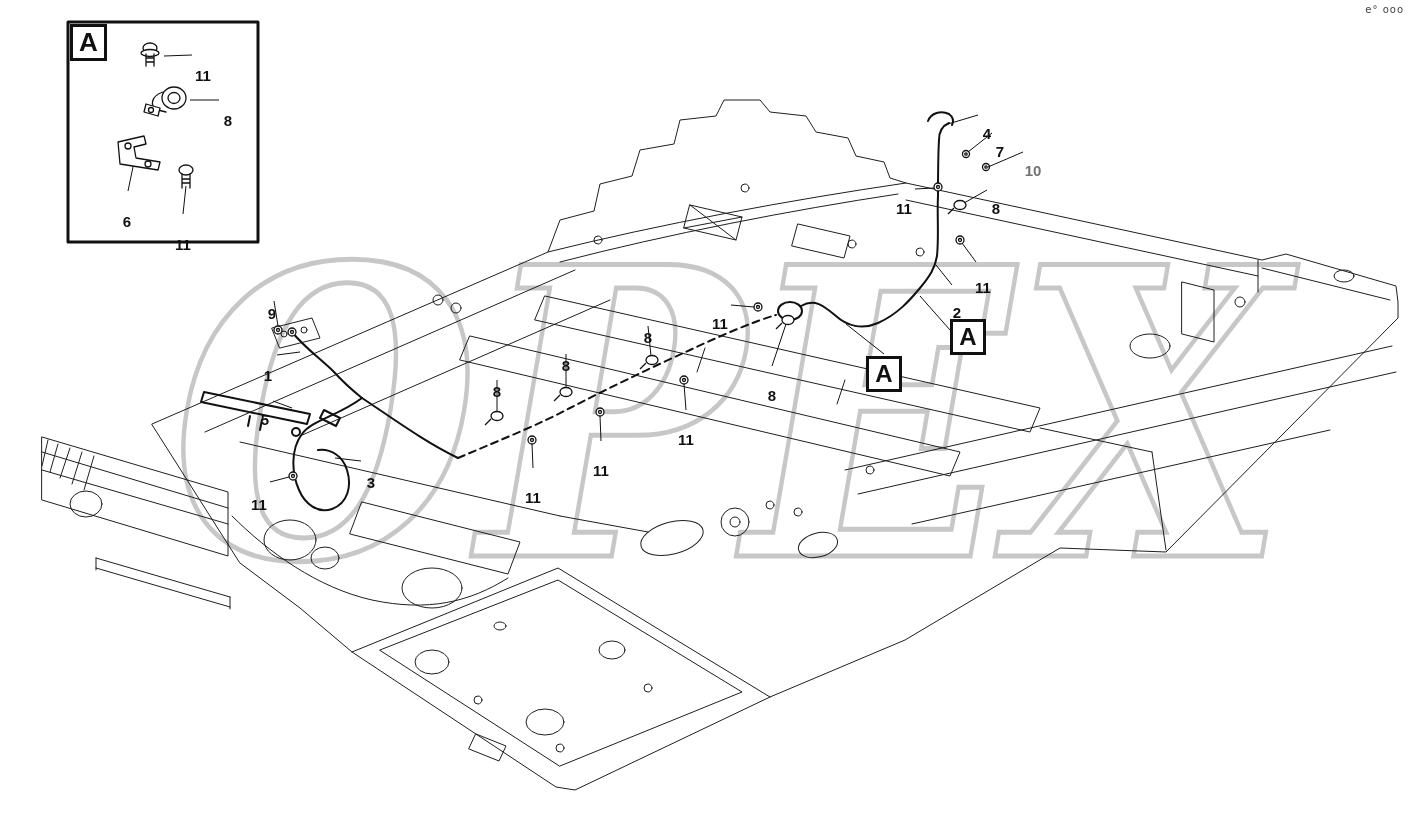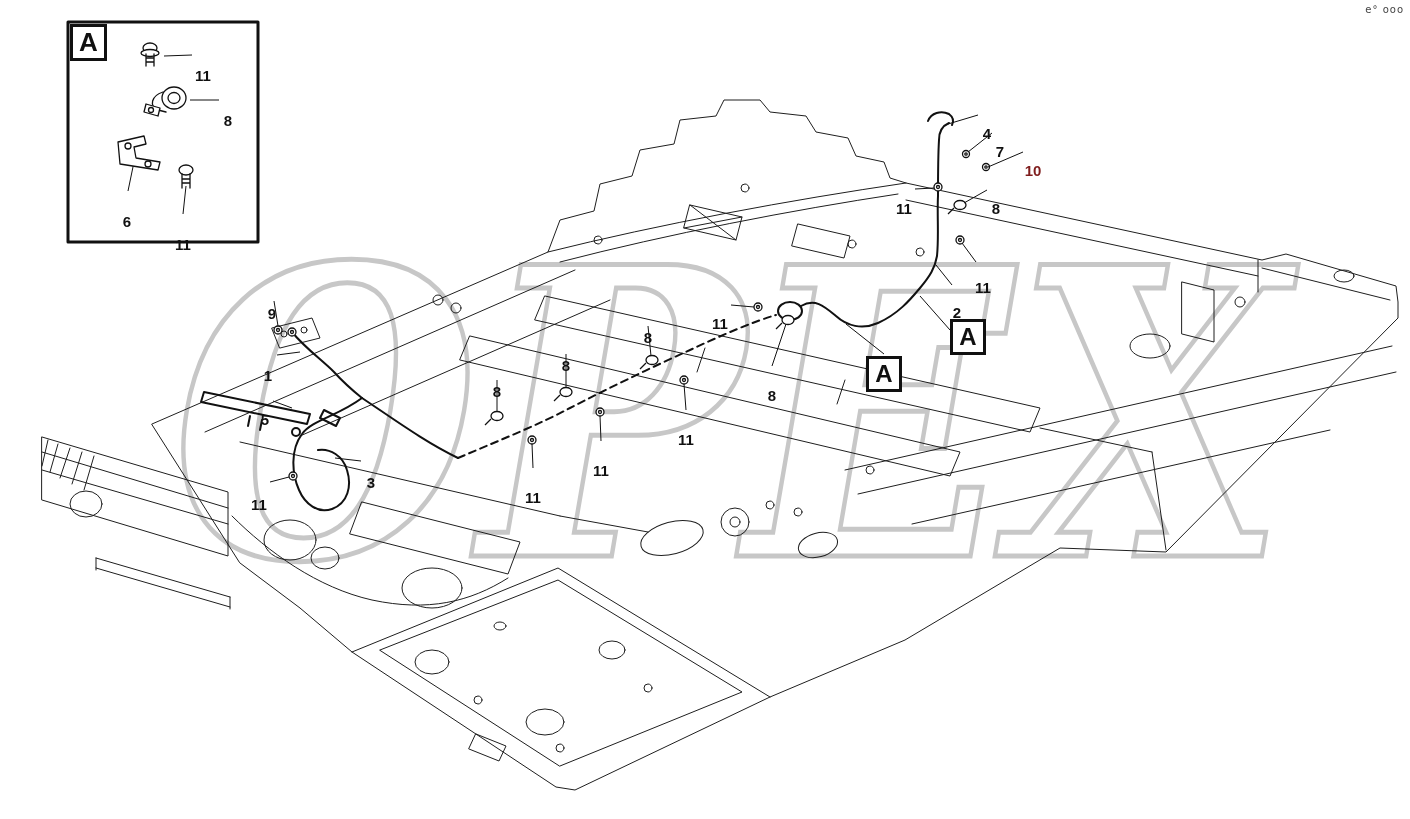--- a/index.html
+++ b/index.html
@@ -285,21 +285,21 @@
     </g>
   </svg>
 
   <div class="overlay">
       <div class="callout" style="left: 203px; top: 55px; color: rgb(16, 16, 16);">11</div>
       <div class="callout" style="left: 228px; top: 100px; color: rgb(16, 16, 16);">8</div>
       <div class="callout" style="left: 127px; top: 201px; color: rgb(16, 16, 16);">6</div>
       <div class="callout" style="left: 183px; top: 224px; color: rgb(16, 16, 16);">11</div>
       <div class="callout" style="left: 987px; top: 113px; color: rgb(16, 16, 16);">4</div>
       <div class="callout" style="left: 1000px; top: 131px; color: rgb(16, 16, 16);">7</div>
-      <div class="callout" style="left: 1033px; top: 150px; color: #7f1d1d;">10</div>
+      <div class="callout" style="left: 1033px; top: 150px; color: #737373;">10</div>
       <div class="callout" style="left: 904px; top: 188px; color: rgb(16, 16, 16);">11</div>
       <div class="callout" style="left: 996px; top: 188px; color: rgb(16, 16, 16);">8</div>
       <div class="callout" style="left: 983px; top: 267px; color: rgb(16, 16, 16);">11</div>
       <div class="callout" style="left: 957px; top: 292px; color: rgb(16, 16, 16);">2</div>
       <div class="callout" style="left: 720px; top: 303px; color: rgb(16, 16, 16);">11</div>
       <div class="callout" style="left: 272px; top: 293px; color: rgb(16, 16, 16);">9</div>
       <div class="callout" style="left: 648px; top: 317px; color: rgb(16, 16, 16);">8</div>
       <div class="callout" style="left: 268px; top: 355px; color: rgb(16, 16, 16);">1</div>
       <div class="callout" style="left: 566px; top: 345px; color: rgb(16, 16, 16);">8</div>
       <div class="callout" style="left: 772px; top: 375px; color: rgb(16, 16, 16);">8</div>

